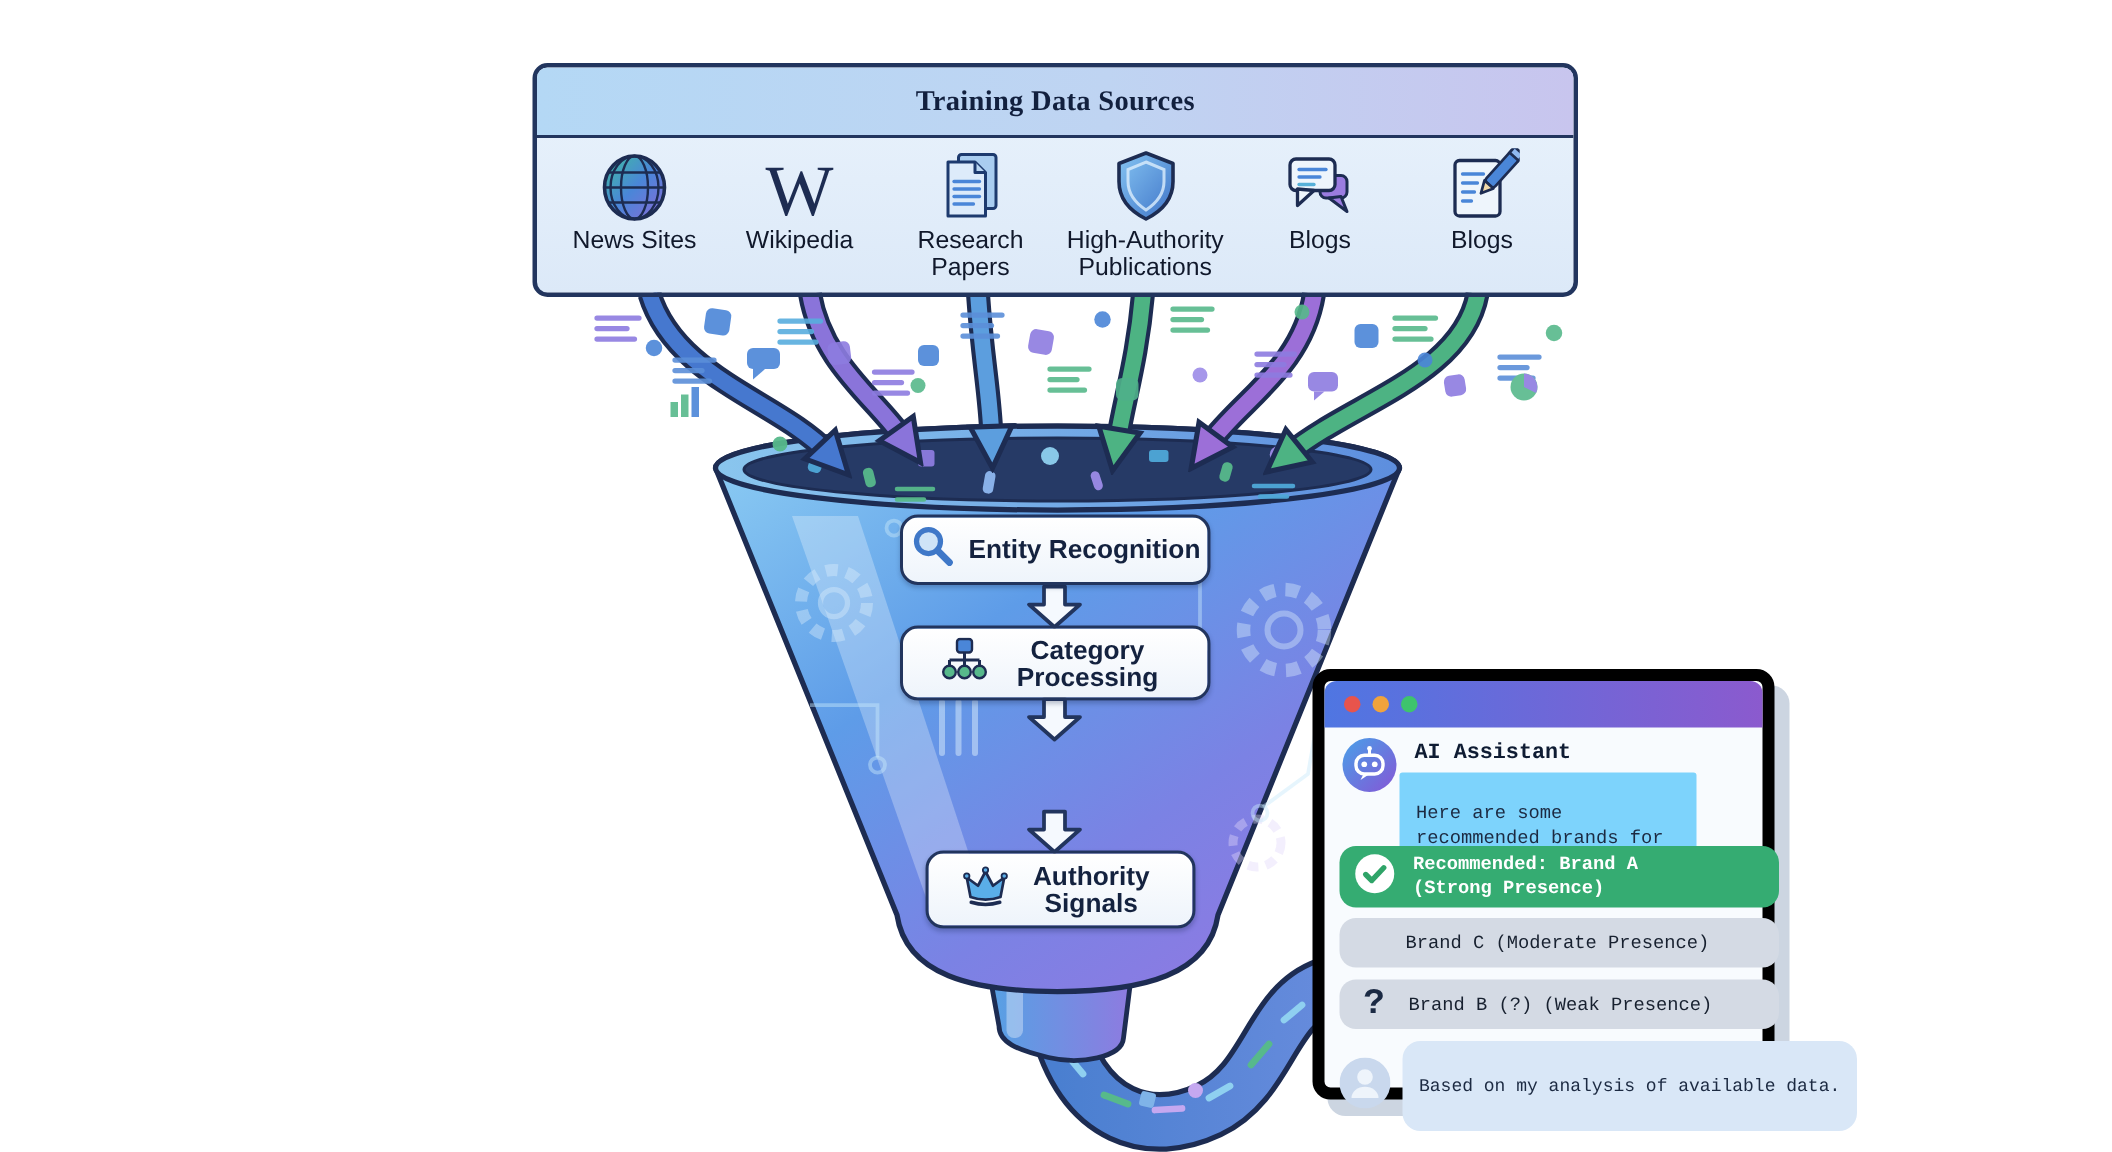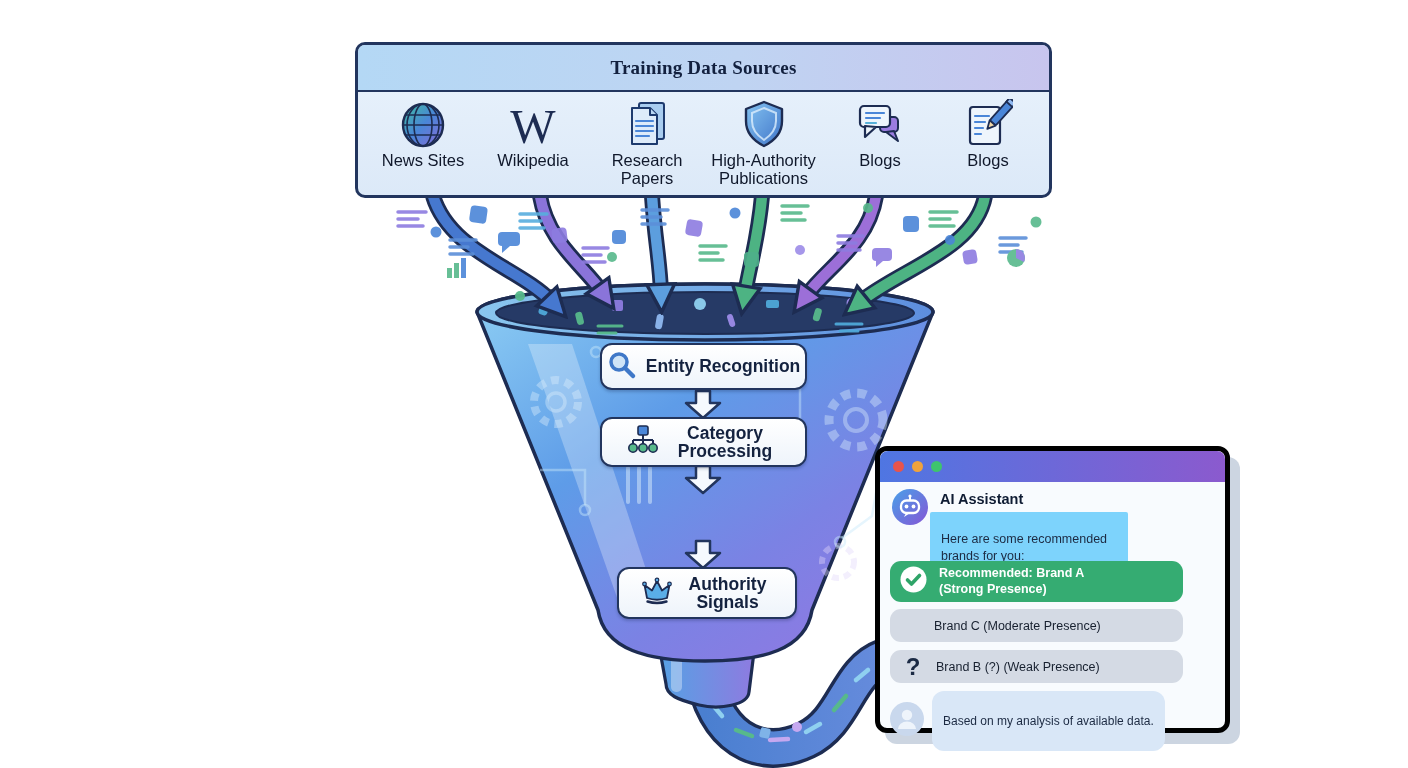--- a/index.html
+++ b/index.html
@@ -24,23 +24,23 @@
     background:linear-gradient(180deg,#ffffff 0%,#eef4fb 100%);
     border:2.5px solid #22355e;border-radius:12px;box-sizing:border-box;
     box-shadow:0 2px 3px rgba(20,35,70,.25);}
   .stage-label{font-size:17.5px;font-weight:bold;color:#14223f;text-align:center;line-height:1.05;}
 
   .big-label{position:absolute;font-weight:bold;color:#12203e;}
   #lbl-processing{left:362px;top:444px;font-size:31px;}
   #lbl-output{left:514px;top:656px;font-size:29px;}
 
   
-  .chat{position:absolute;left:875px;top:446px;width:355px;height:287px;box-sizing:border-box;
-    background:#f8fbfe;border:5px solid #000000;border-radius:12px;
-    box-shadow:10px 11px 0 #ccd5e1;}
+  .chat{position:absolute;left:875px;top:446px;width:308px;height:287px;box-sizing:border-box;
+    background:#f8fbfe;border:8px solid #000000;border-radius:12px;
+    box-shadow:10px 11px 0 #ccd5e1;font-family:Liberation Mono, monospace;}
   .chat-titlebar{position:absolute;left:0;top:0;right:0;height:31px;border-radius:8px 8px 0 0;
     background:linear-gradient(90deg,#4f76e2,#8b5ace);display:flex;align-items:center;gap:8px;
     padding-left:13px;}
   .dot{width:11px;height:11px;border-radius:50%;}
   .dot-red{background:#e8544c;} .dot-yellow{background:#f0a33c;} .dot-green{background:#3ec46d;}
   .bot-avatar{position:absolute;left:11px;top:37px;}
   .assistant-name{position:absolute;left:60px;top:40px;font-size:14.5px;font-weight:bold;color:#0f1c33;}
   .intro-bubble{position:absolute;left:50px;top:61px;width:176px;background:#7dd3fc;color:#1c2a42;
     border-radius:2px;padding:19px 11px;font-size:12.5px;line-height:1.35;}
   .banner{position:absolute;left:10px;top:110px;width:293px;height:41px;box-sizing:border-box;

